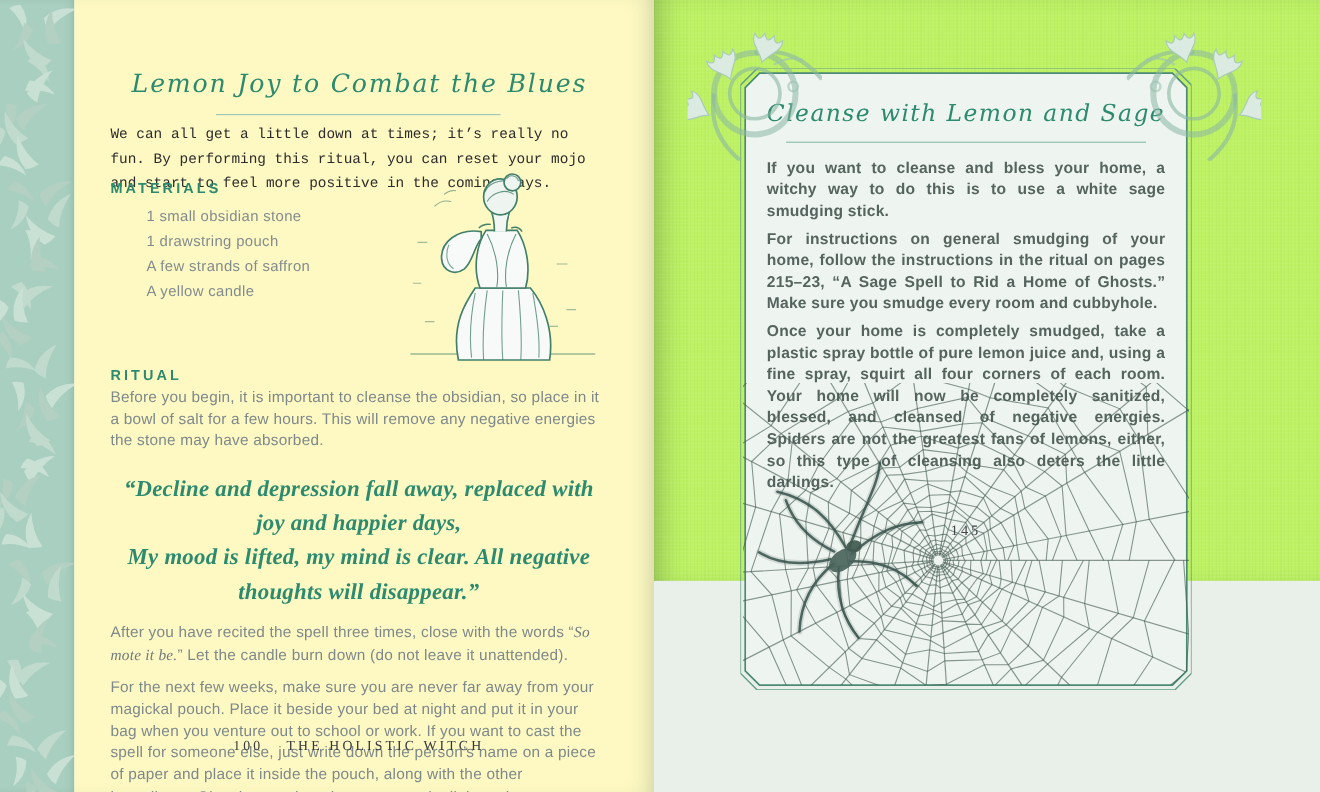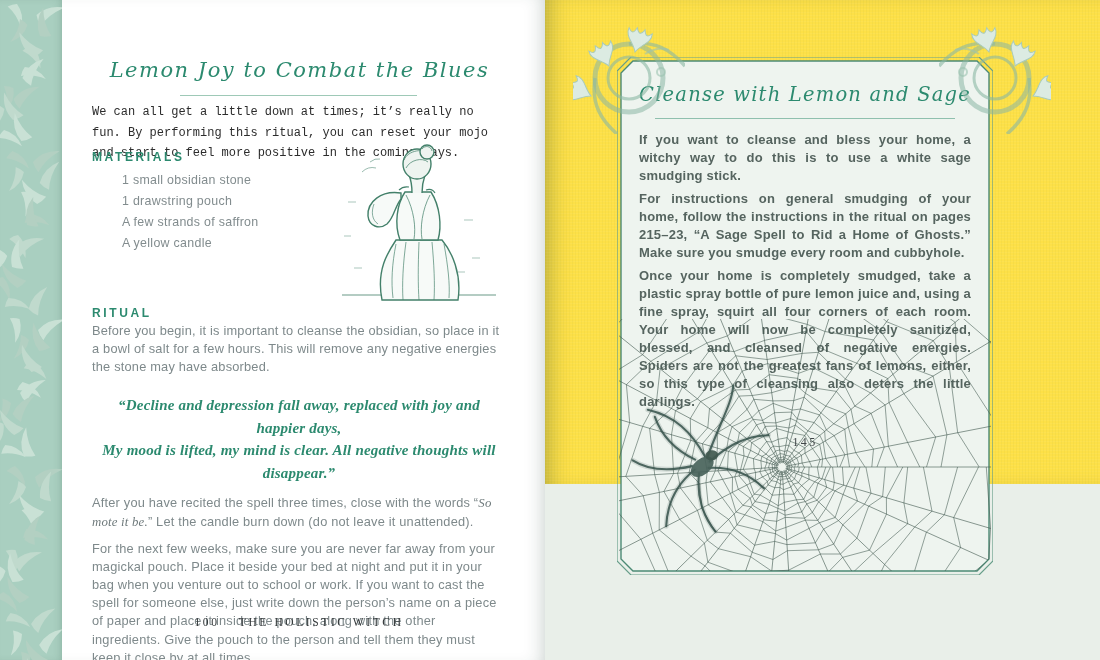--- a/index.html
+++ b/index.html
@@ -4,47 +4,47 @@
 <style>
   html,body{margin:0;padding:0;}
   body{width:1100px;height:660px;position:relative;overflow:hidden;
        font-family:"Liberation Sans",sans-serif;background:#e9efe9;}
   .spread{position:absolute;inset:0;}
 
   
   .leaf-strip{position:absolute;left:0;top:0;width:62px;height:660px;background:#a9cfc0;
               box-shadow:inset -4px 0 8px -4px rgba(40,80,60,.25);}
   
-  .left-page{position:absolute;left:62px;top:0;width:483px;height:660px;background:#ffffff;
+  .left-page{position:absolute;left:62px;top:0;width:483px;height:660px;background:#fef9c3;
              box-shadow:inset -14px 0 20px -14px rgba(30,60,45,.28);}
   .lp-title{position:absolute;top:58px;left:28px;right:36px;text-align:center;
             font-family:"DejaVu Serif",serif;font-style:italic;font-weight:500;
             font-size:21px;letter-spacing:1.5px;color:#2c8a6f;}
   .lp-underline{position:absolute;top:95px;left:118px;width:237px;height:1px;background:#9ec9b7;}
   .lp-intro{position:absolute;top:102px;left:30px;width:416px;
             font-family:Liberation Mono, monospace;font-size:12px;
             line-height:1.72;color:#2c2c2c;}
   .sec-head{position:absolute;left:30px;font-size:12px;font-weight:bold;letter-spacing:2.6px;
             color:#2c8a6f;}
   .lp-materials{position:absolute;top:170px;left:60px;width:210px;font-size:12.4px;
                 line-height:21px;color:#828c8e;letter-spacing:.3px;}
   .lp-body{position:absolute;top:322px;left:30px;width:414px;font-size:12.8px;
            line-height:1.42;color:#7e898b;letter-spacing:.2px;}
   .lp-body p{margin:0 0 9px 0;}
   .incant{font-family:"Liberation Serif","DejaVu Serif",serif;font-style:italic;font-weight:bold;
-          font-size:15px;color:#2c8a6f;text-align:center;line-height:1.5;margin:18px 0 10px 0;}
+          font-size:19px;color:#2c8a6f;text-align:center;line-height:1.5;margin:18px 0 10px 0;}
   .mote{font-family:"Liberation Serif","DejaVu Serif",serif;font-style:italic;color:#6f7a7c;}
   .lp-footer{position:absolute;bottom:32px;left:30px;width:414px;text-align:center;
              font-family:"Liberation Serif","DejaVu Serif",serif;font-size:11.5px;
              letter-spacing:2.6px;color:#34393b;}
   .lp-footer .num{margin-right:14px;}
   .lp-illu{position:absolute;top:140px;left:272px;width:170px;height:170px;}
 
   
-  .right-page{position:absolute;left:545px;top:0;width:555px;height:484px;background:#fde047;
+  .right-page{position:absolute;left:545px;top:0;width:555px;height:484px;background:#bef264;
       box-shadow:inset 16px 0 24px -14px rgba(20,50,38,.35);}
   .right-page .texture{position:absolute;inset:0;opacity:.6;background:
       repeating-linear-gradient(0deg, rgba(255,255,255,.07) 0 1px, rgba(0,0,0,0) 1px 3px),
       repeating-linear-gradient(90deg, rgba(20,80,55,.05) 0 1px, rgba(0,0,0,0) 1px 3px);}
   .panel{position:absolute;left:72px;top:57px;width:376px;height:518px;}
   .panel-frame{position:absolute;left:0;top:0;}
   .rp-title{position:absolute;top:26px;left:10px;right:10px;text-align:center;
             font-family:"DejaVu Serif",serif;font-style:italic;font-weight:500;
             font-size:19.5px;letter-spacing:1.2px;color:#2c8a6f;}
   .rp-underline{position:absolute;top:61px;left:38px;width:300px;height:1px;background:#8fc0ae;}

